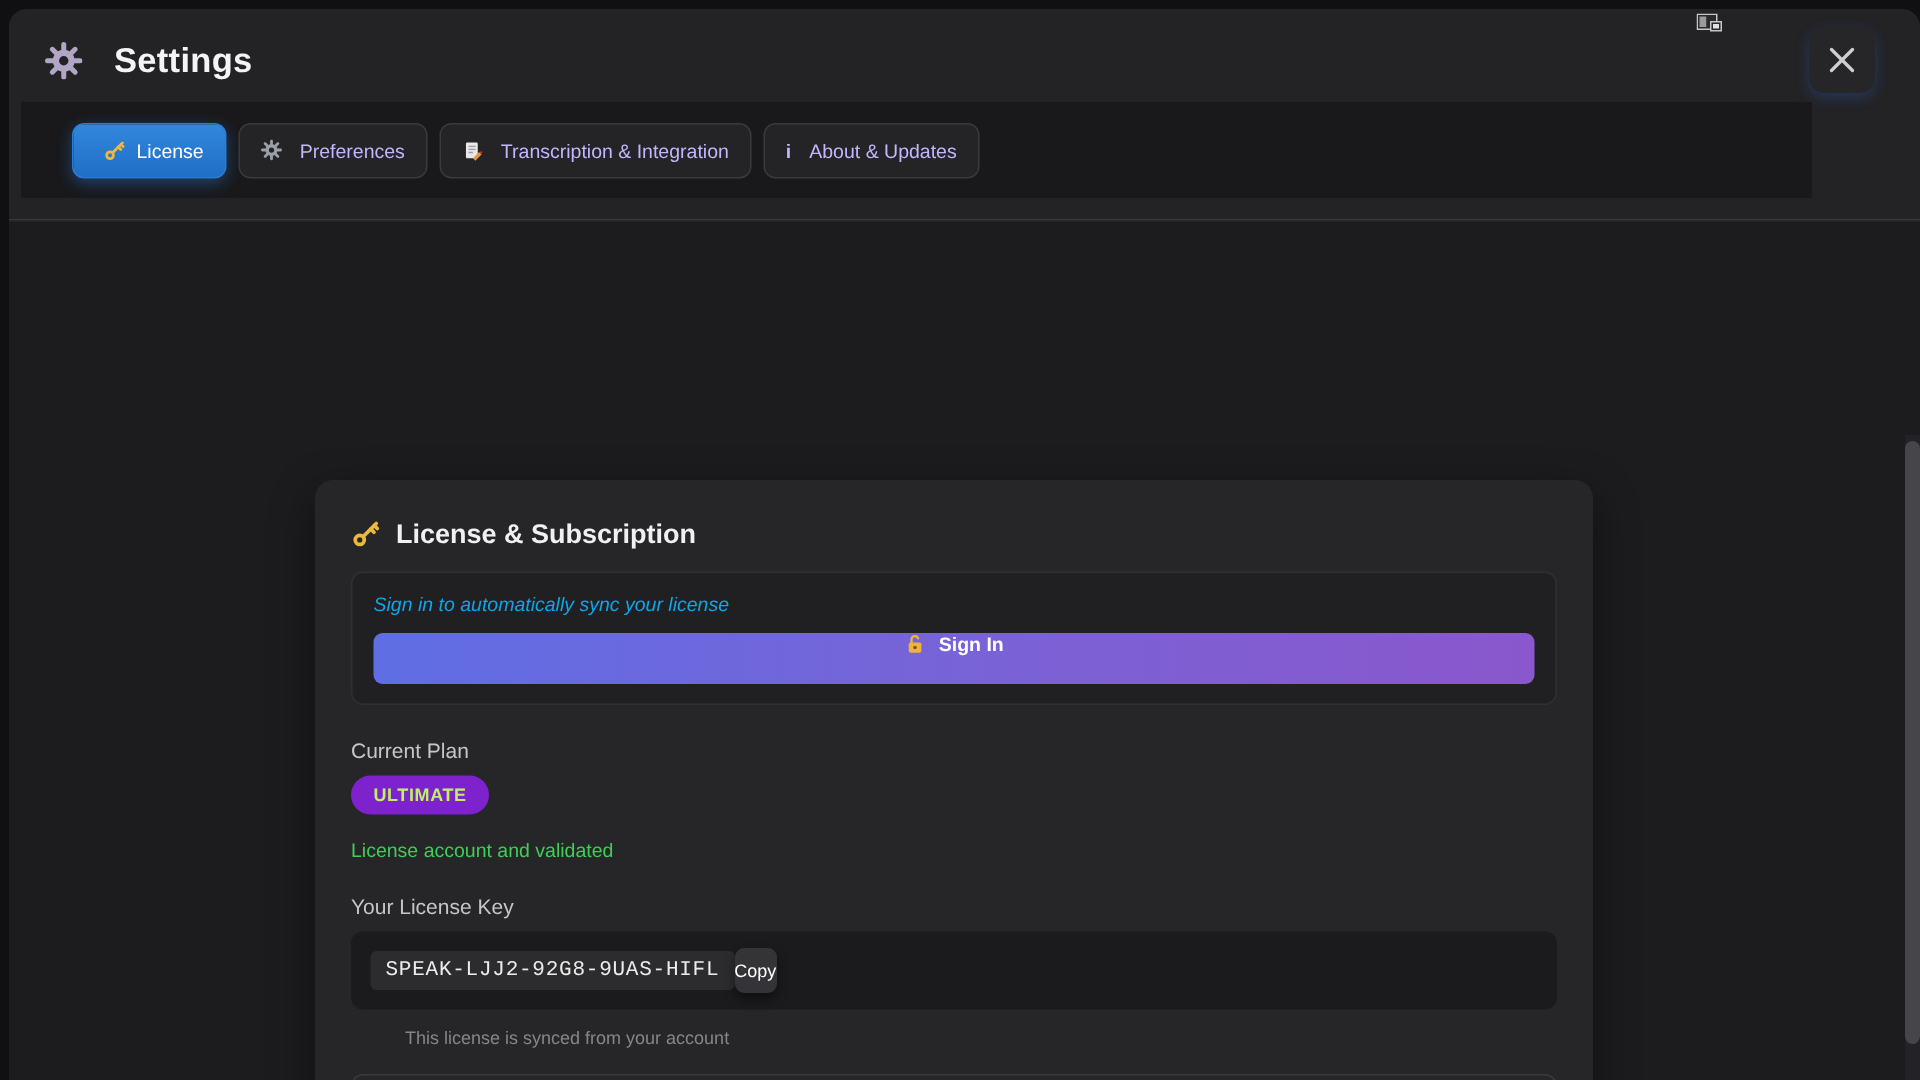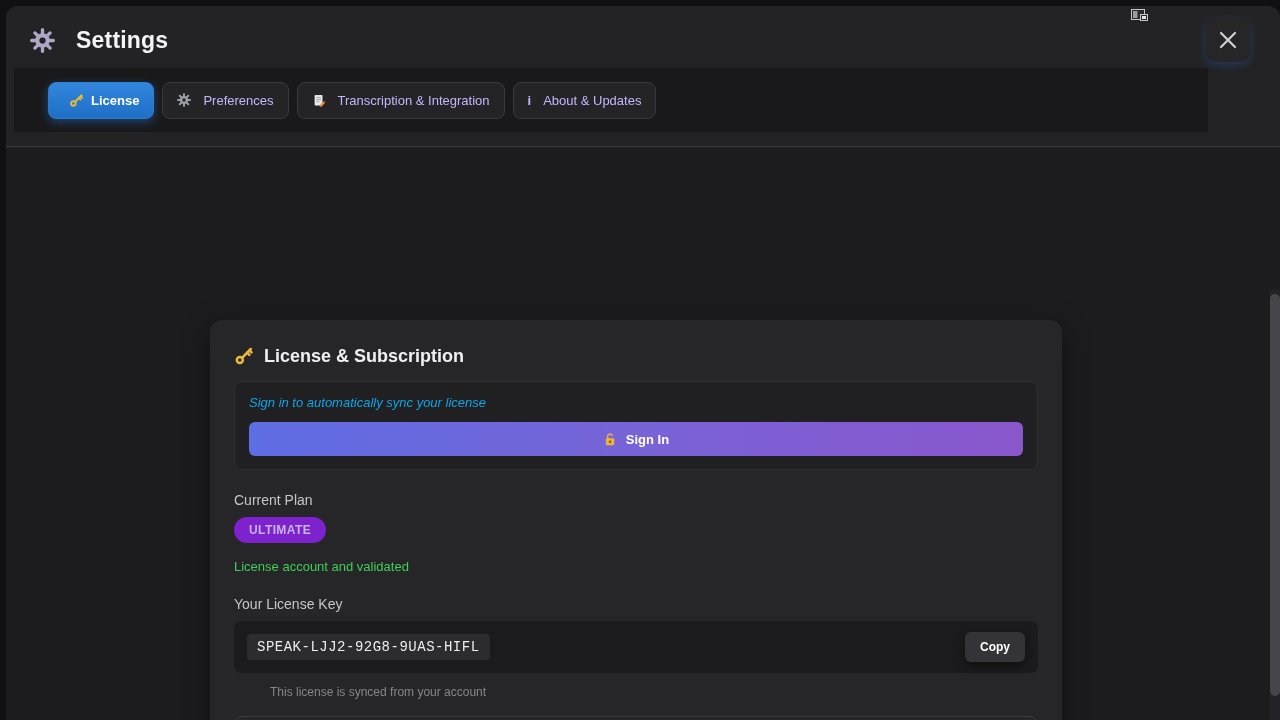--- a/index.html
+++ b/index.html
@@ -19,53 +19,53 @@
 
   .close-btn { position:absolute; left:1200px; top:12px; width:44px; height:44px;
                background:#262628; border-radius:10px; display:flex; align-items:center; justify-content:center;
                box-shadow:0 3px 9px rgba(45,110,230,.28); cursor:pointer; }
 
   .tabbar { position:absolute; left:8px; top:62px; width:1194px; height:64px; background:#19191b;
             display:flex; align-items:center; gap:8px; padding-left:34px; }
   .tab { display:flex; align-items:center; gap:7px; height:37px; padding:0 14px;
          border-radius:8px; font-size:13px; cursor:pointer; white-space:nowrap; }
   .tab.inactive { background:#242426; border:1px solid #3a3a3e; color:#c4b5fd;gap:12px; }
-  .tab.active { background:linear-gradient(180deg,#3287dd,#1f6ec6); color:#fff; font-weight:bold;
+  .tab.active { background:linear-gradient(180deg,#3287dd,#1f6ec6); color:#fff; font-weight:normal;
                 border:1px solid #2b7cd3; box-shadow:0 3px 10px rgba(40,120,220,.45);padding-left:20px; }
   .info-glyph { font-weight:bold; font-size:13px; }
 
   
   .content { position:absolute; left:0; top:142px; right:0; bottom:0; background:#1c1c1e; }
 
   .scroll-track { position:absolute; right:0; top:142px; width:10px; height:572px; background:#232327; }
   .scroll-thumb { position:absolute; right:0; top:146px; width:10px; height:402px; background:#46464a; border-radius:5px; }
 
   .card { position:absolute; left:204px; top:172px; width:852px; height:446px;
           background:#262628; border-radius:12px; padding:26px 24px; box-shadow:0 10px 30px rgba(0,0,0,.45); overflow:hidden; }
 
   .section-title { display:flex; gap:10px; color:#f0f0f2; font-size:18px; font-weight:bold; }
 
   .signin-box { margin-top:14px; background:#202022; border:1px solid #303034; border-radius:8px; padding:13px 14px; }
   .signin-prompt { color:#0ea5e9; font-size:13px; margin-bottom:12px;font-style:italic; }
   .signin-btn { width:100%; height:34px; border:none; border-radius:6px; cursor:pointer;
                 background:linear-gradient(90deg,#5f6ee4 0%, #7a62d6 55%, #8a57cc 100%);
                 color:#fff; font-size:13px; font-weight:bold; font-family:inherit;
-                display:flex; align-items:center; justify-content:center; gap:8px; }
+                display:flex; justify-content:center; gap:8px; }
 
   .field-label { margin-top:22px; color:#c4c6cc; font-size:14px; }
-  .plan-badge { display:inline-block; margin-top:9px; background:#7d22cc; color:#c4b5fd;
+  .plan-badge { display:inline-block; margin-top:9px; background:#7d22cc; color:#bef264;
                 font-size:12px; font-weight:bold; letter-spacing:.4px; padding:6px 15px; border-radius:13px; }
   .status-ok { margin-top:16px; color:#3ecf56; font-size:13px; }
 
   .key-row { margin-top:9px; background:#1b1b1d; border-radius:8px; padding:11px 13px;
-             display:flex; align-items:center; justify-content:space-between; }
+             display:flex; align-items:center; justify-content:flex-start; }
   .key-chip { background:#2c2c2e; border-radius:4px; padding:5px 10px;
               font-family:"Liberation Mono", monospace; font-size:14px; color:#ececec; letter-spacing:.5px; }
   .copy-btn { background:#343438; border:none; border-radius:6px; color:#fff; cursor:pointer;
-              font-size:12px; font-weight:bold; font-family:inherit; padding:8px 15px;
+              font-size:12px; font-weight:normal; font-family:inherit; padding:8px 0;
               box-shadow:0 4px 8px rgba(0,0,0,.45); }
 
   .synced-note { margin-top:12px; color:#86868a; font-size:12px;margin-left:36px; }
 
   .advanced { margin-top:17px; border:1px solid #3a3a3e; border-radius:8px; padding:15px 14px;
               display:flex; align-items:center; gap:9px; color:#c6c6ca; font-size:13px; cursor:pointer; }
 
   svg { display:block; }
 </style>
 </head>

